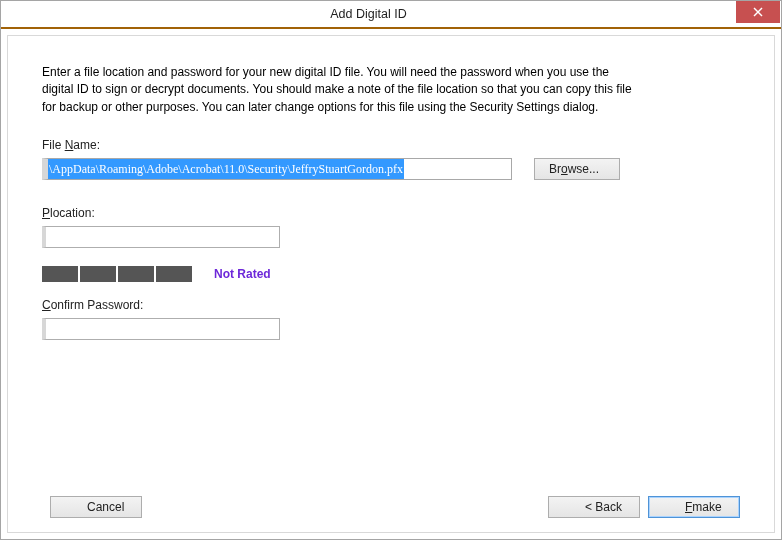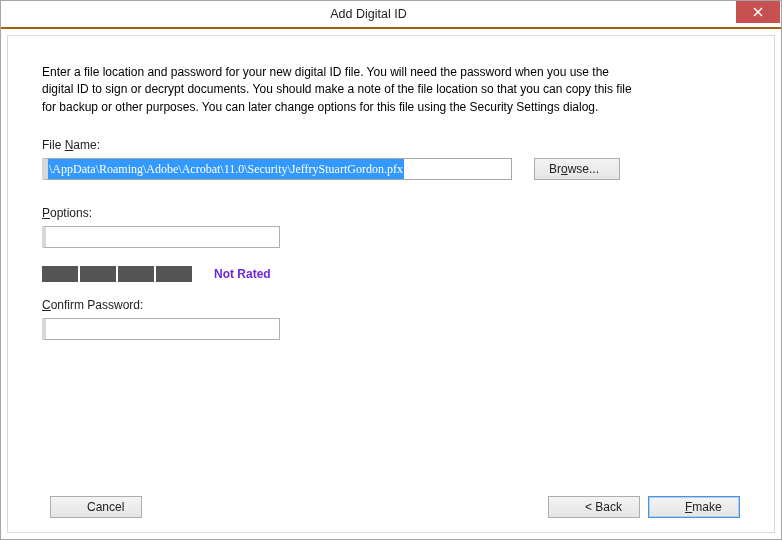--- a/index.html
+++ b/index.html
@@ -180,21 +180,21 @@
         <span class="seltext">\AppData\Roaming\Adobe\Acrobat\11.0\Security\JeffryStuartGordon.pfx</span>
       </div>
       <button class="btn">
         <span>Br</span>
           <span class="ul">o</span>
           <span>wse...</span>
       </button>
     </div>
 
     <div class="field-label">
-      <span class="ul">P</span><span>options:</span>
+      <span class="ul">P</span><span>location:</span>
     </div>
     <input type="password" class="password-input" value="" style="">
 
     <div class="strength-row">
       <div class="strength-meter">
         <div class="seg"></div>
         <div class="seg"></div>
         <div class="seg"></div>
         <div class="seg"></div>
       </div>

